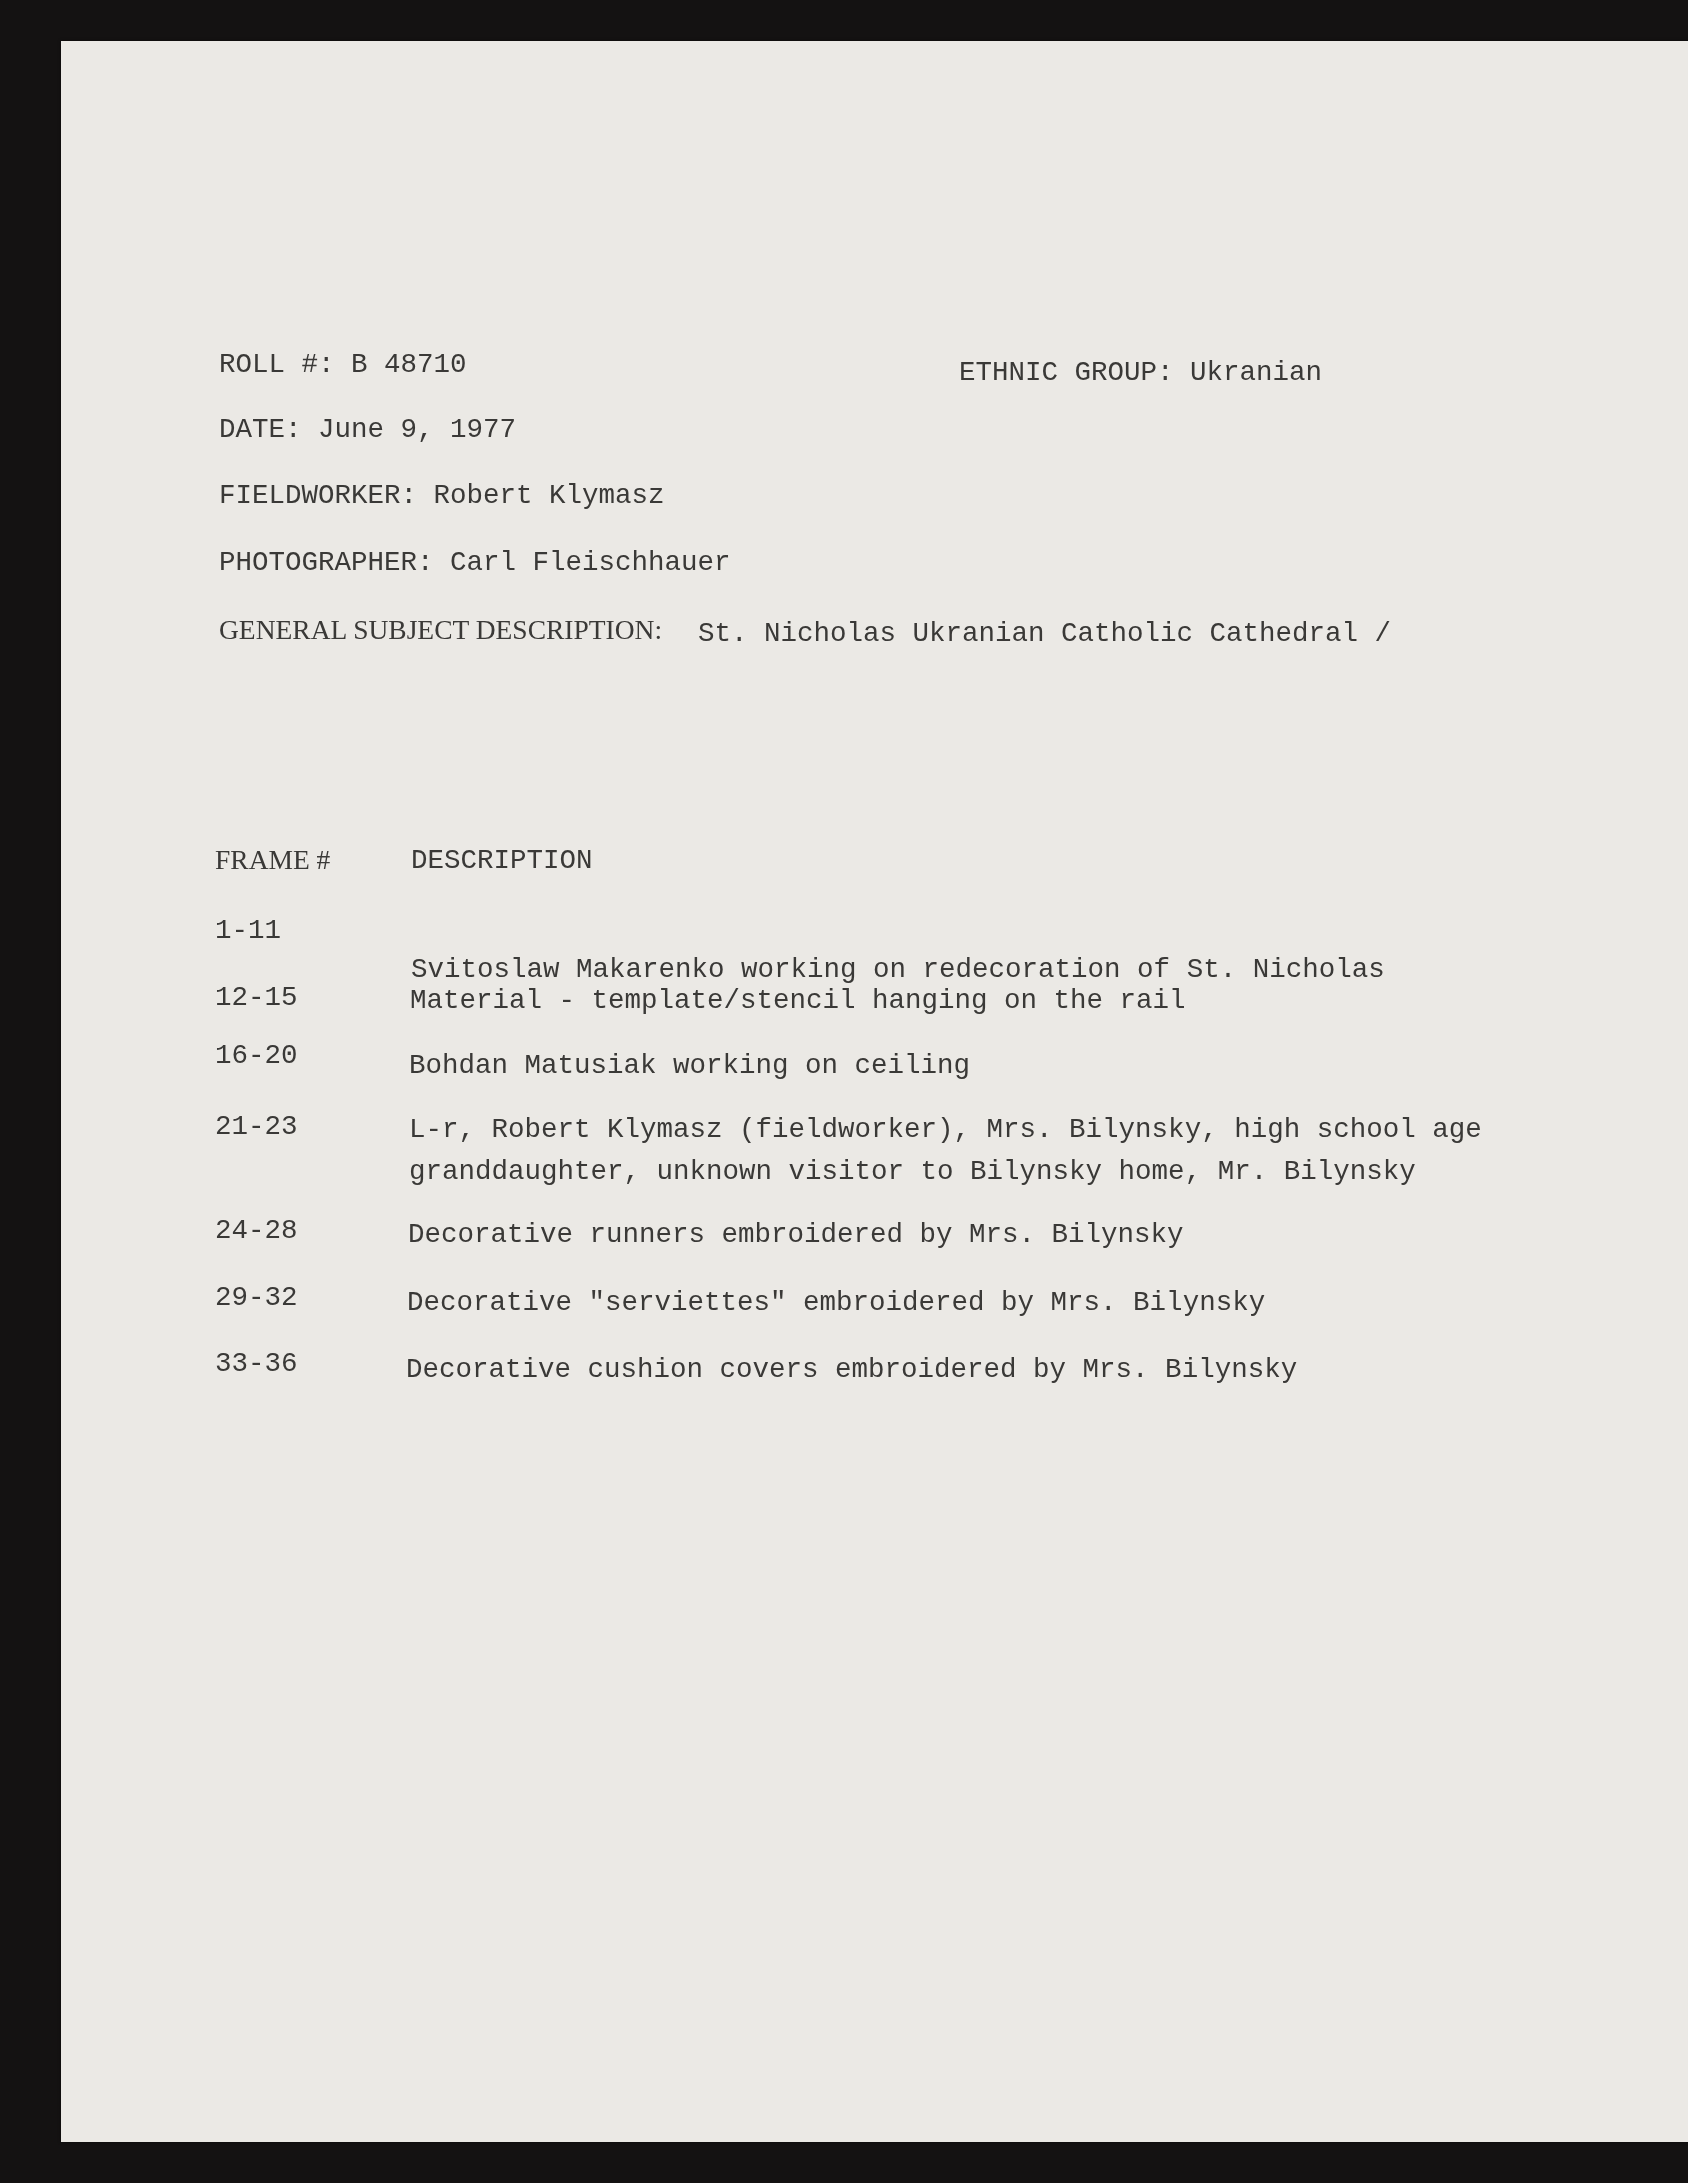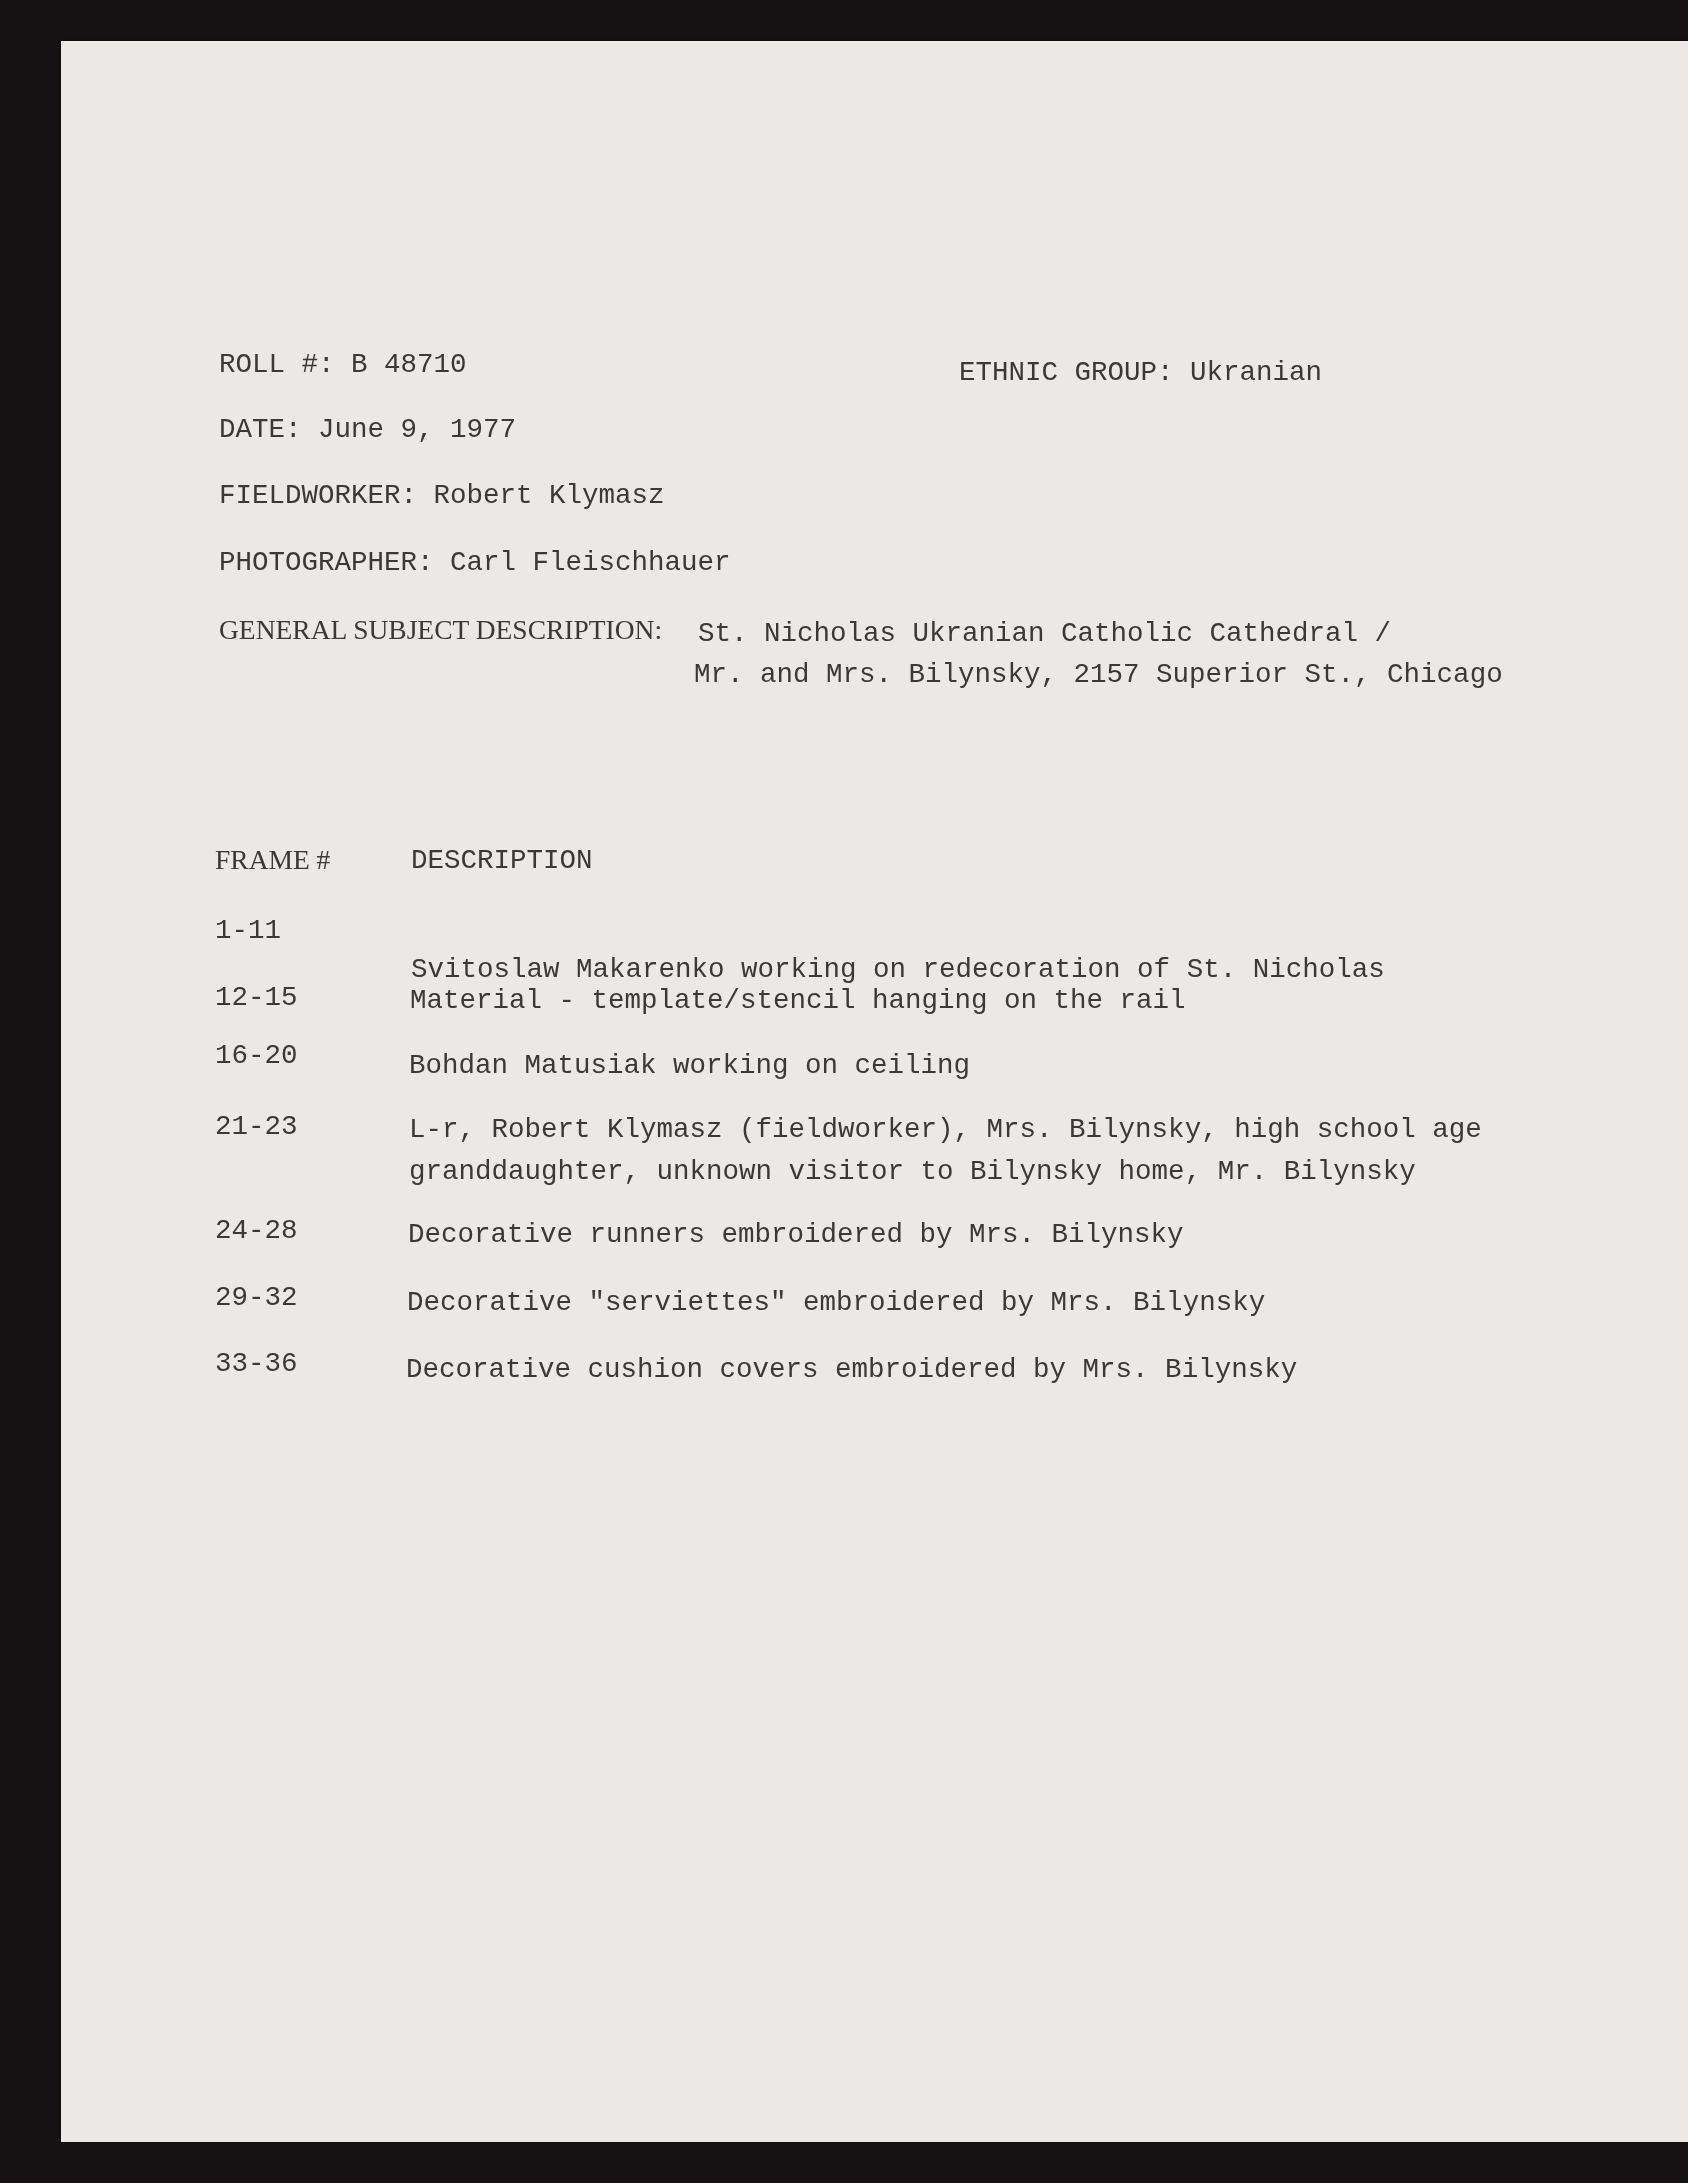--- a/index.html
+++ b/index.html
@@ -34,21 +34,20 @@
 
 <div class="page">
 
   <div class="line" style="left:158px; top:307px;">ROLL #: B 48710</div>
   <div class="line" style="left:898px; top:315px;">ETHNIC GROUP: Ukranian</div>
   <div class="line" style="left:158px; top:372px;">DATE: June 9, 1977</div>
   <div class="line" style="left:158px; top:438px;">FIELDWORKER: Robert Klymasz</div>
   <div class="line" style="left:158px; top:505px;">PHOTOGRAPHER: Carl Fleischhauer</div>
   <div class="line" style="left:158px; top:572px;font-family:Liberation Serif, serif;">GENERAL SUBJECT DESCRIPTION:</div>
   <div class="line" style="left:637px; top:576px;">St. Nicholas Ukranian Catholic Cathedral /</div>
-  <div class="line" style="left:633px; top:617px;">Mr. and Mrs. Bilynsky, 2157 Superior St., Chicago</div>
 
   <div class="line" style="left:154px; top:802px;font-family:Liberation Serif, serif;">FRAME #</div>
   <div class="line" style="left:350px; top:803px;">DESCRIPTION</div>
 
   <div class="line" style="left:154px; top:873px;">1-11</div>
   <div class="line" style="left:350px; top:876px;margin-top:36px;">Svitoslaw Makarenko working on redecoration of St. Nicholas</div>
 
   <div class="line" style="left:154px; top:940px;">12-15</div>
   <div class="line" style="left:349px; top:943px;">Material - template/stencil hanging on the rail</div>
 

